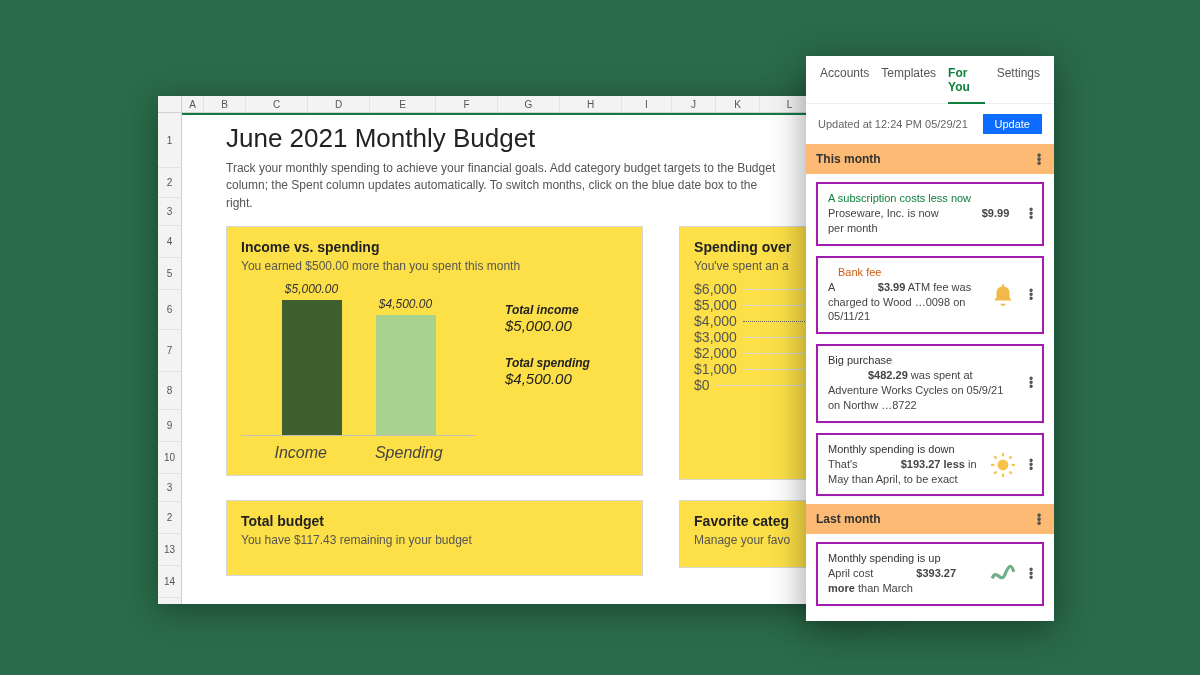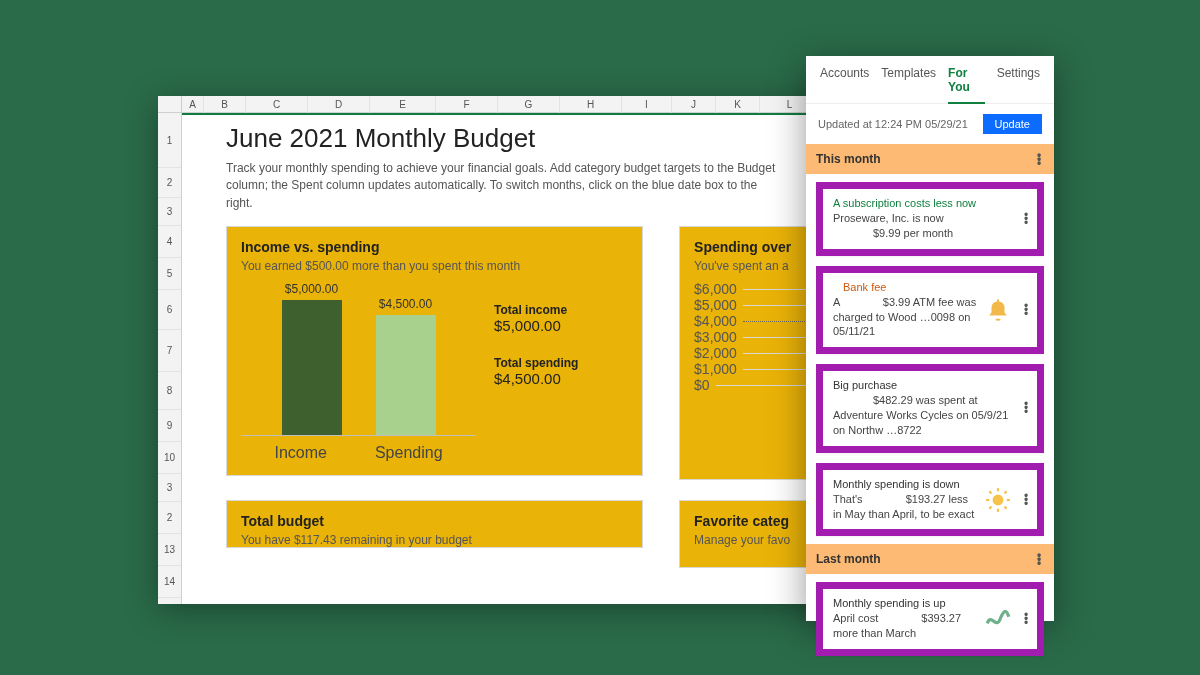--- a/index.html
+++ b/index.html
@@ -100,41 +100,41 @@
     max-width: 560px;
     margin-bottom: 14px;
   }
 
   .card-row {
     display: flex;
     gap: 36px;
   }
   .card {
     border: 1px solid #d7d7d7;
-    background: #eab308;
+    background: #fde047;
     padding: 12px 2px 14px 14px;
   }
   .card h3 {
     margin: 0 0 4px 0;
     font-size: 14px;
     font-weight: 600;
     color: #222;
   }
   .card .sub {
     font-size: 12px;
     color: #555;
     margin-bottom: 8px;
   }
   .card-income { width: 438px; height: 250px; }
   .card-spendover { width: 200px; height: 254px; overflow: hidden; }
-  .card-totalbudget { width: 438px; height: 48px; }
+  .card-totalbudget { width: 438px; height: 76px; }
   .card-fav { width: 200px; height: 68px; overflow: hidden; }
 
   
-  .ivs-body { display: flex; gap: 18px; margin-top: 4px; }
+  .ivs-body { display: flex; gap: 29px; margin-top: 4px; font-style: italic; }
   .ivs-bars {
     width: 235px;
     position: relative;
   }
   .bar-area {
     position: relative;
     height: 155px;
     border-bottom: 1px solid #bfbfbf;
     display: flex;
     align-items: flex-end;
@@ -236,30 +236,30 @@
     align-items: center;
   }
   .cards {
     padding: 8px 10px;
     display: flex;
     flex-direction: column;
     gap: 10px;
   }
   .insight {
     background: #fff;
-    border: 7px solid #a21caf;
+    border: 2px solid #a21caf;
     box-shadow: 0 1px 2px rgba(0,0,0,.06);
     padding: 8px 26px 8px 10px;
     position: relative;
   }
   .insight .headline { font-size: 11px; margin-bottom: 2px; }
   .insight .headline.green { color: #0f803e; }
   .insight .headline.orange { color: #cc5b12; padding-left: 10px; }
   .insight .body { font-size: 11px; color: #444; line-height: 1.35; }
-  .insight .body b { font-weight: 400; padding-left: 40px; }
+  .insight .body b { font-weight: 700; padding-left: 40px; }
   .insight .ic {
     position: absolute;
     right: 26px;
     top: 50%;
     transform: translateY(-50%);
     width: 26px; height: 26px;
   }
   .vdots {
     position: absolute;
     right: 6px;

